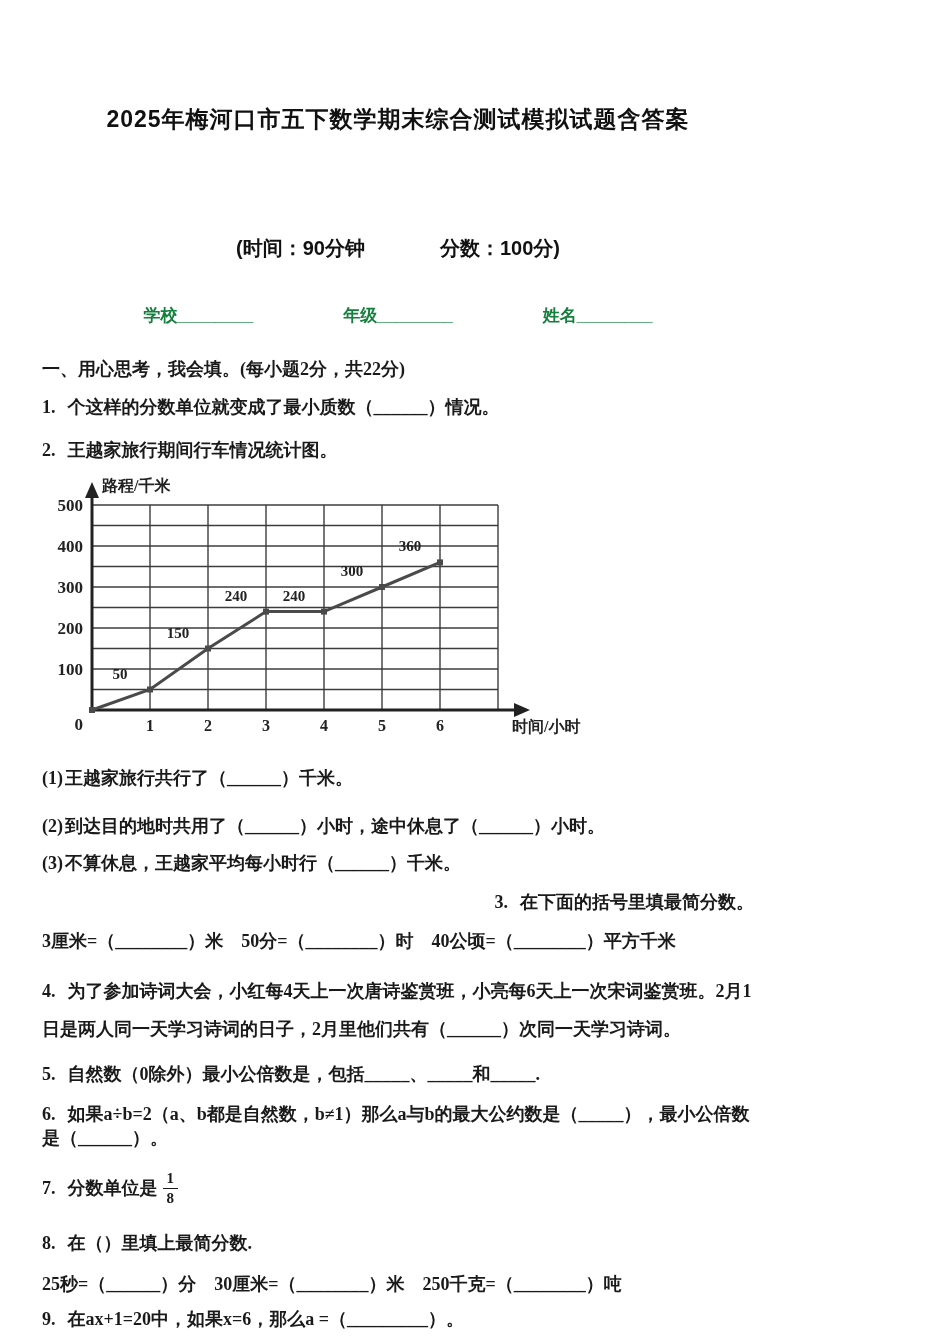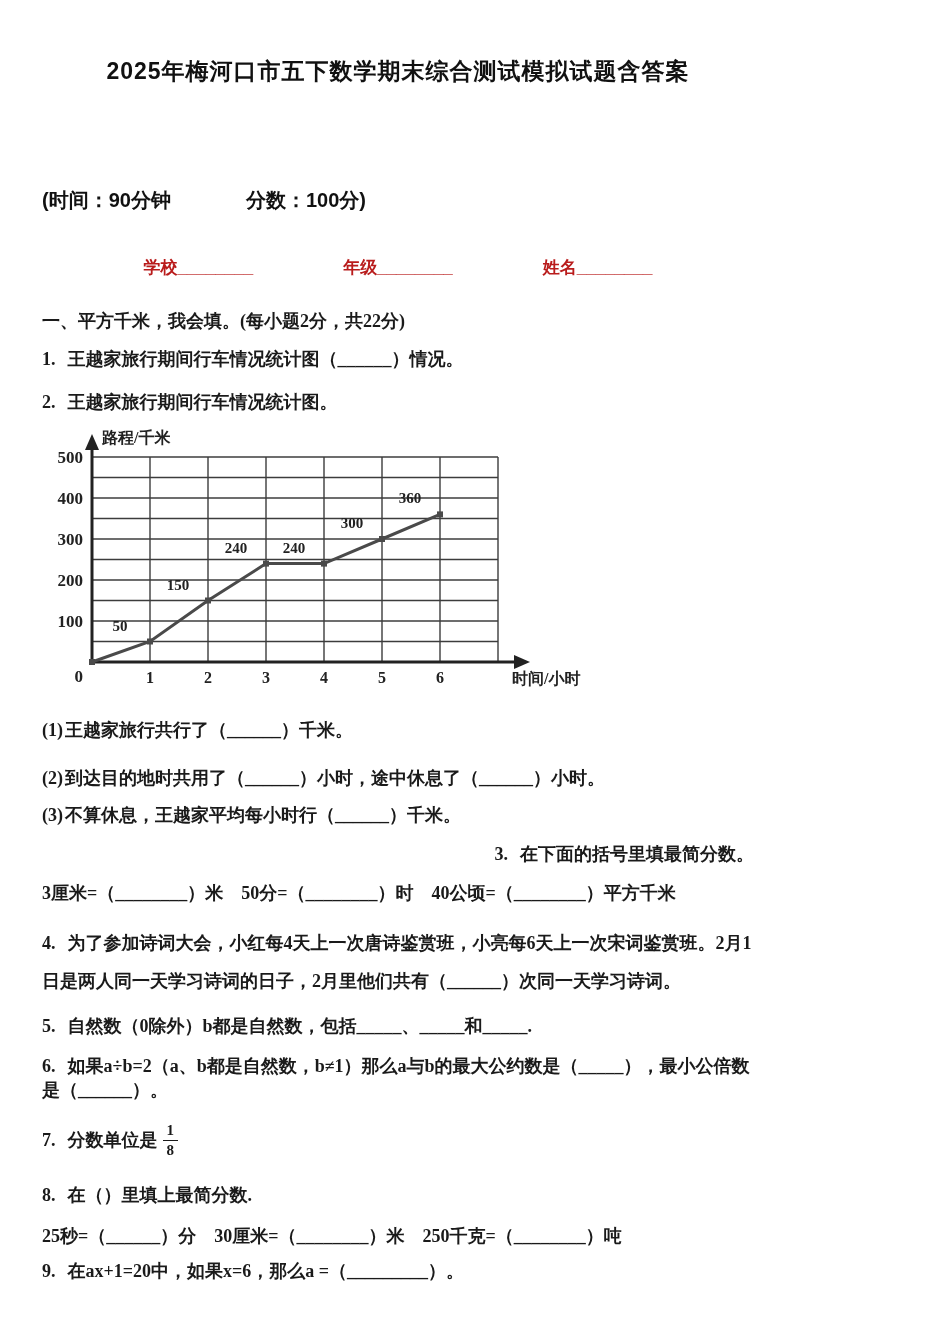--- a/index.html
+++ b/index.html
@@ -1,34 +1,34 @@
 <!DOCTYPE html>
 <html><head>
 <meta charset="utf-8">
 <style>
   html,body{margin:0;padding:0;background:#ffffff;}
   .page{
     width:792px;height:1344px;box-sizing:border-box;position:relative;
     background:#ffffff;overflow:hidden;color:#1a1a1a;
-    padding:56px 38px 0 42px;
+    padding:104px 38px 0 42px;
     font-family:"Liberation Serif","DejaVu Serif",serif;
     border-radius:24px;
   }
   .title{
     margin:0;text-align:center;
     font:700 23px "Liberation Sans","DejaVu Sans",sans-serif;
     letter-spacing:1px;color:#111;
   }
   .meta-row{
-    margin-top:100px;display:flex;gap:75px;
+    margin-top:100px;display:flex;justify-content:center;gap:75px;
     font:700 20px "Liberation Sans","DejaVu Sans",sans-serif;color:#111;
   }
   .fields-row{
     margin-top:42px;display:flex;justify-content:center;gap:90px;
-    font:700 17px "Liberation Sans","DejaVu Sans",sans-serif;color:#b91c1c;
+    font:700 17px "Liberation Sans","DejaVu Sans",sans-serif;color:#15803d;
   }
   .body{margin-top:30px;font:700 18px "Liberation Serif","DejaVu Serif",serif;color:#1a1a1a;}
   .row{margin:0;}
   .qnum{display:inline;margin-right:12px;}
   .subnum{display:inline;margin-right:2px;}
   .l-heading{margin-top:0;}
   .l-q1{margin-top:14px;}
   .l-q2{margin-top:19px;}
   .l-chart{margin-top:8px;margin-left:2px;}
   .l-s1{margin-top:14px;}
@@ -64,23 +64,23 @@
   </div>
 
   <div class="fields-row">
     <span>学校________</span>
     <span>年级________</span>
     <span>姓名________</span>
   </div>
 
   <div class="body">
 
-    <p class="row l-heading">一、平方千米，我会填。(每小题2分，共22分)</p>
+    <p class="row l-heading">一、用心思考，我会填。(每小题2分，共22分)</p>
 
-    <p class="row l-q1"><span class="qnum">1.</span><span>王越家旅行期间行车情况统计图（______）情况。</span></p>
+    <p class="row l-q1"><span class="qnum">1.</span><span>个这样的分数单位就变成了最小质数（______）情况。</span></p>
 
     <p class="row l-q2"><span class="qnum">2.</span><span>王越家旅行期间行车情况统计图。</span></p>
 
     <div class="l-chart">
       <svg class="chart-svg" width="560" height="282" viewBox="0 0 560 282">
           <line x1="48" y1="35" x2="48" y2="240" stroke="#3c3c3c" stroke-width="1.4"></line>
           <line x1="106" y1="35" x2="106" y2="240" stroke="#3c3c3c" stroke-width="1.4"></line>
           <line x1="164" y1="35" x2="164" y2="240" stroke="#3c3c3c" stroke-width="1.4"></line>
           <line x1="222" y1="35" x2="222" y2="240" stroke="#3c3c3c" stroke-width="1.4"></line>
           <line x1="280" y1="35" x2="280" y2="240" stroke="#3c3c3c" stroke-width="1.4"></line>
@@ -138,21 +138,21 @@
     <p class="row l-s2"><span class="subnum">(2)</span><span>到达目的地时共用了（______）小时，途中休息了（______）小时。</span></p>
 
     <p class="row l-s3"><span class="subnum">(3)</span><span>不算休息，王越家平均每小时行（______）千米。</span></p>
 
     <p class="row l-q3"><span class="qnum">3.</span><span>在下面的括号里填最简分数。</span></p>
 
     <p class="row l-q3b">3厘米=（________）米　50分=（________）时　40公顷=（________）平方千米</p>
 
     <p class="row l-q4"><span class="qnum">4.</span><span>为了参加诗词大会，小红每4天上一次唐诗鉴赏班，小亮每6天上一次宋词鉴赏班。2月1日是两人同一天学习诗词的日子，2月里他们共有（______）次同一天学习诗词。</span></p>
 
-    <p class="row l-q5"><span class="qnum">5.</span><span>自然数（0除外）b都是自然数，包括_____、_____和_____.</span></p>
+    <p class="row l-q5"><span class="qnum">5.</span><span>自然数（0除外）最小公倍数是，包括_____、_____和_____.</span></p>
 
     <p class="row l-q6"><span class="qnum">6.</span><span>如果a÷b=2（a、b都是自然数，b≠1）那么a与b的最大公约数是（_____），最小公倍数是（______）。</span></p>
 
     <p class="row l-q7">
         <span class="qnum">7.</span>
         <span>分数单位是</span>
         <span class="frac">
           <span class="fnum">1</span>
           <span class="fden">8</span>
         </span>

